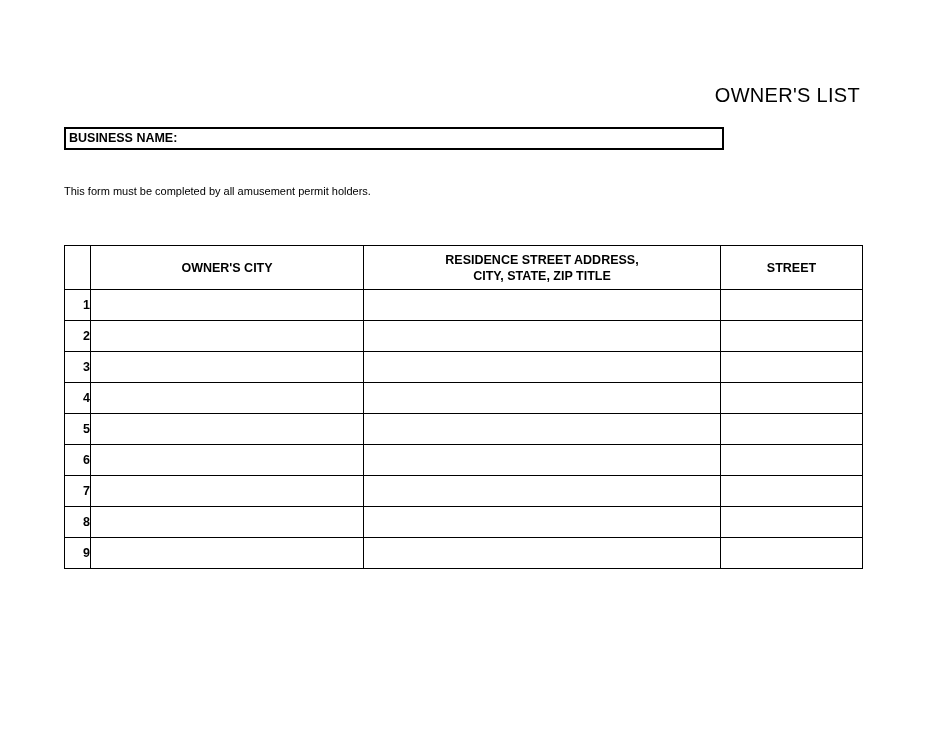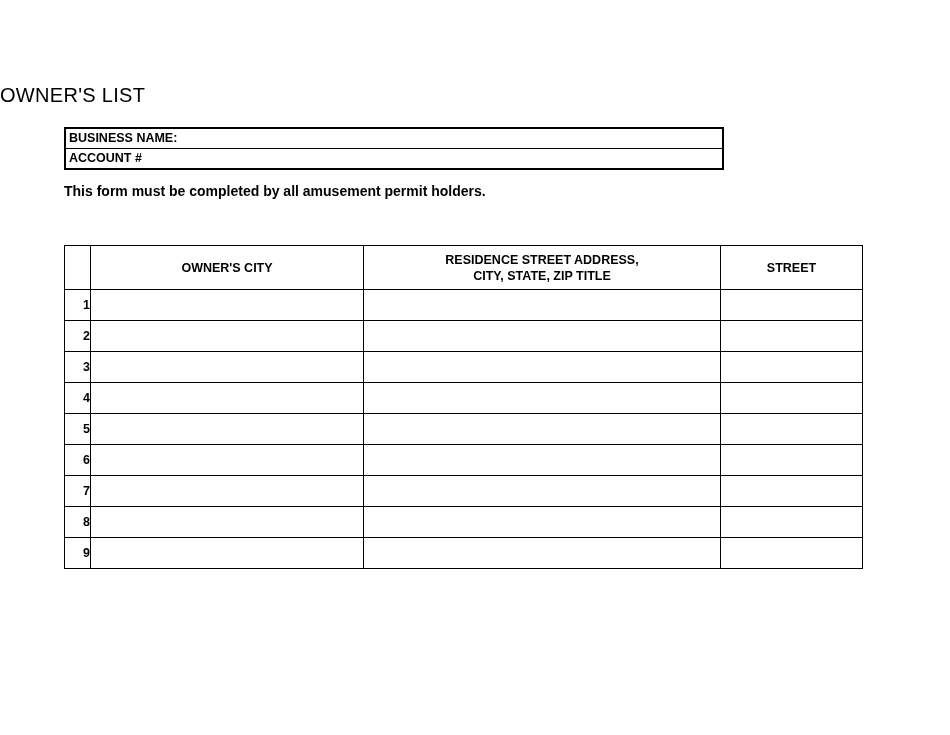--- a/index.html
+++ b/index.html
@@ -19,24 +19,24 @@
   .page {
     position: absolute;
     left: 0;
     top: 0;
     width: 950px;
     height: 735px;
   }
 
   .doc-title {
     position: absolute;
-    left: 0;
+    left: 12px;
     top: 84px;
     width: 848px;
-    text-align: left;
+    text-align: right;
     font-size: 20px;
     font-weight: normal;
     letter-spacing: 0.3px;
   }
 
   
   .biz-block {
     position: absolute;
     left: 64px;
     top: 127px;
@@ -56,23 +56,22 @@
     font-size: 12.5px;
     font-weight: bold;
     vertical-align: middle;
     line-height: 19px;
   }
 
   .instructions {
     position: absolute;
     left: 64px;
     top: 182px;
-    font-size: 14px;
+    font-size: 11px;
     line-height: 19px;
-    font-weight: bold;
   }
   .instructions div {
     white-space: nowrap;
   }
 
   
   .owners-wrap {
     position: absolute;
     left: 64px;
     top: 245px;
@@ -124,23 +123,20 @@
 
 <div class="page">
 
   <div class="doc-title">OWNER'S LIST</div>
 
   <div class="biz-block">
     <table>
       <tbody>
         <tr>
           <td>BUSINESS NAME:</td>
-        </tr>
-        <tr>
-          <td>ACCOUNT #</td>
         </tr>
       </tbody>
     </table>
   </div>
 
   <div class="instructions">
     <div>This form must be completed by all amusement permit holders.</div>
   </div>
 
   <div class="owners-wrap">

